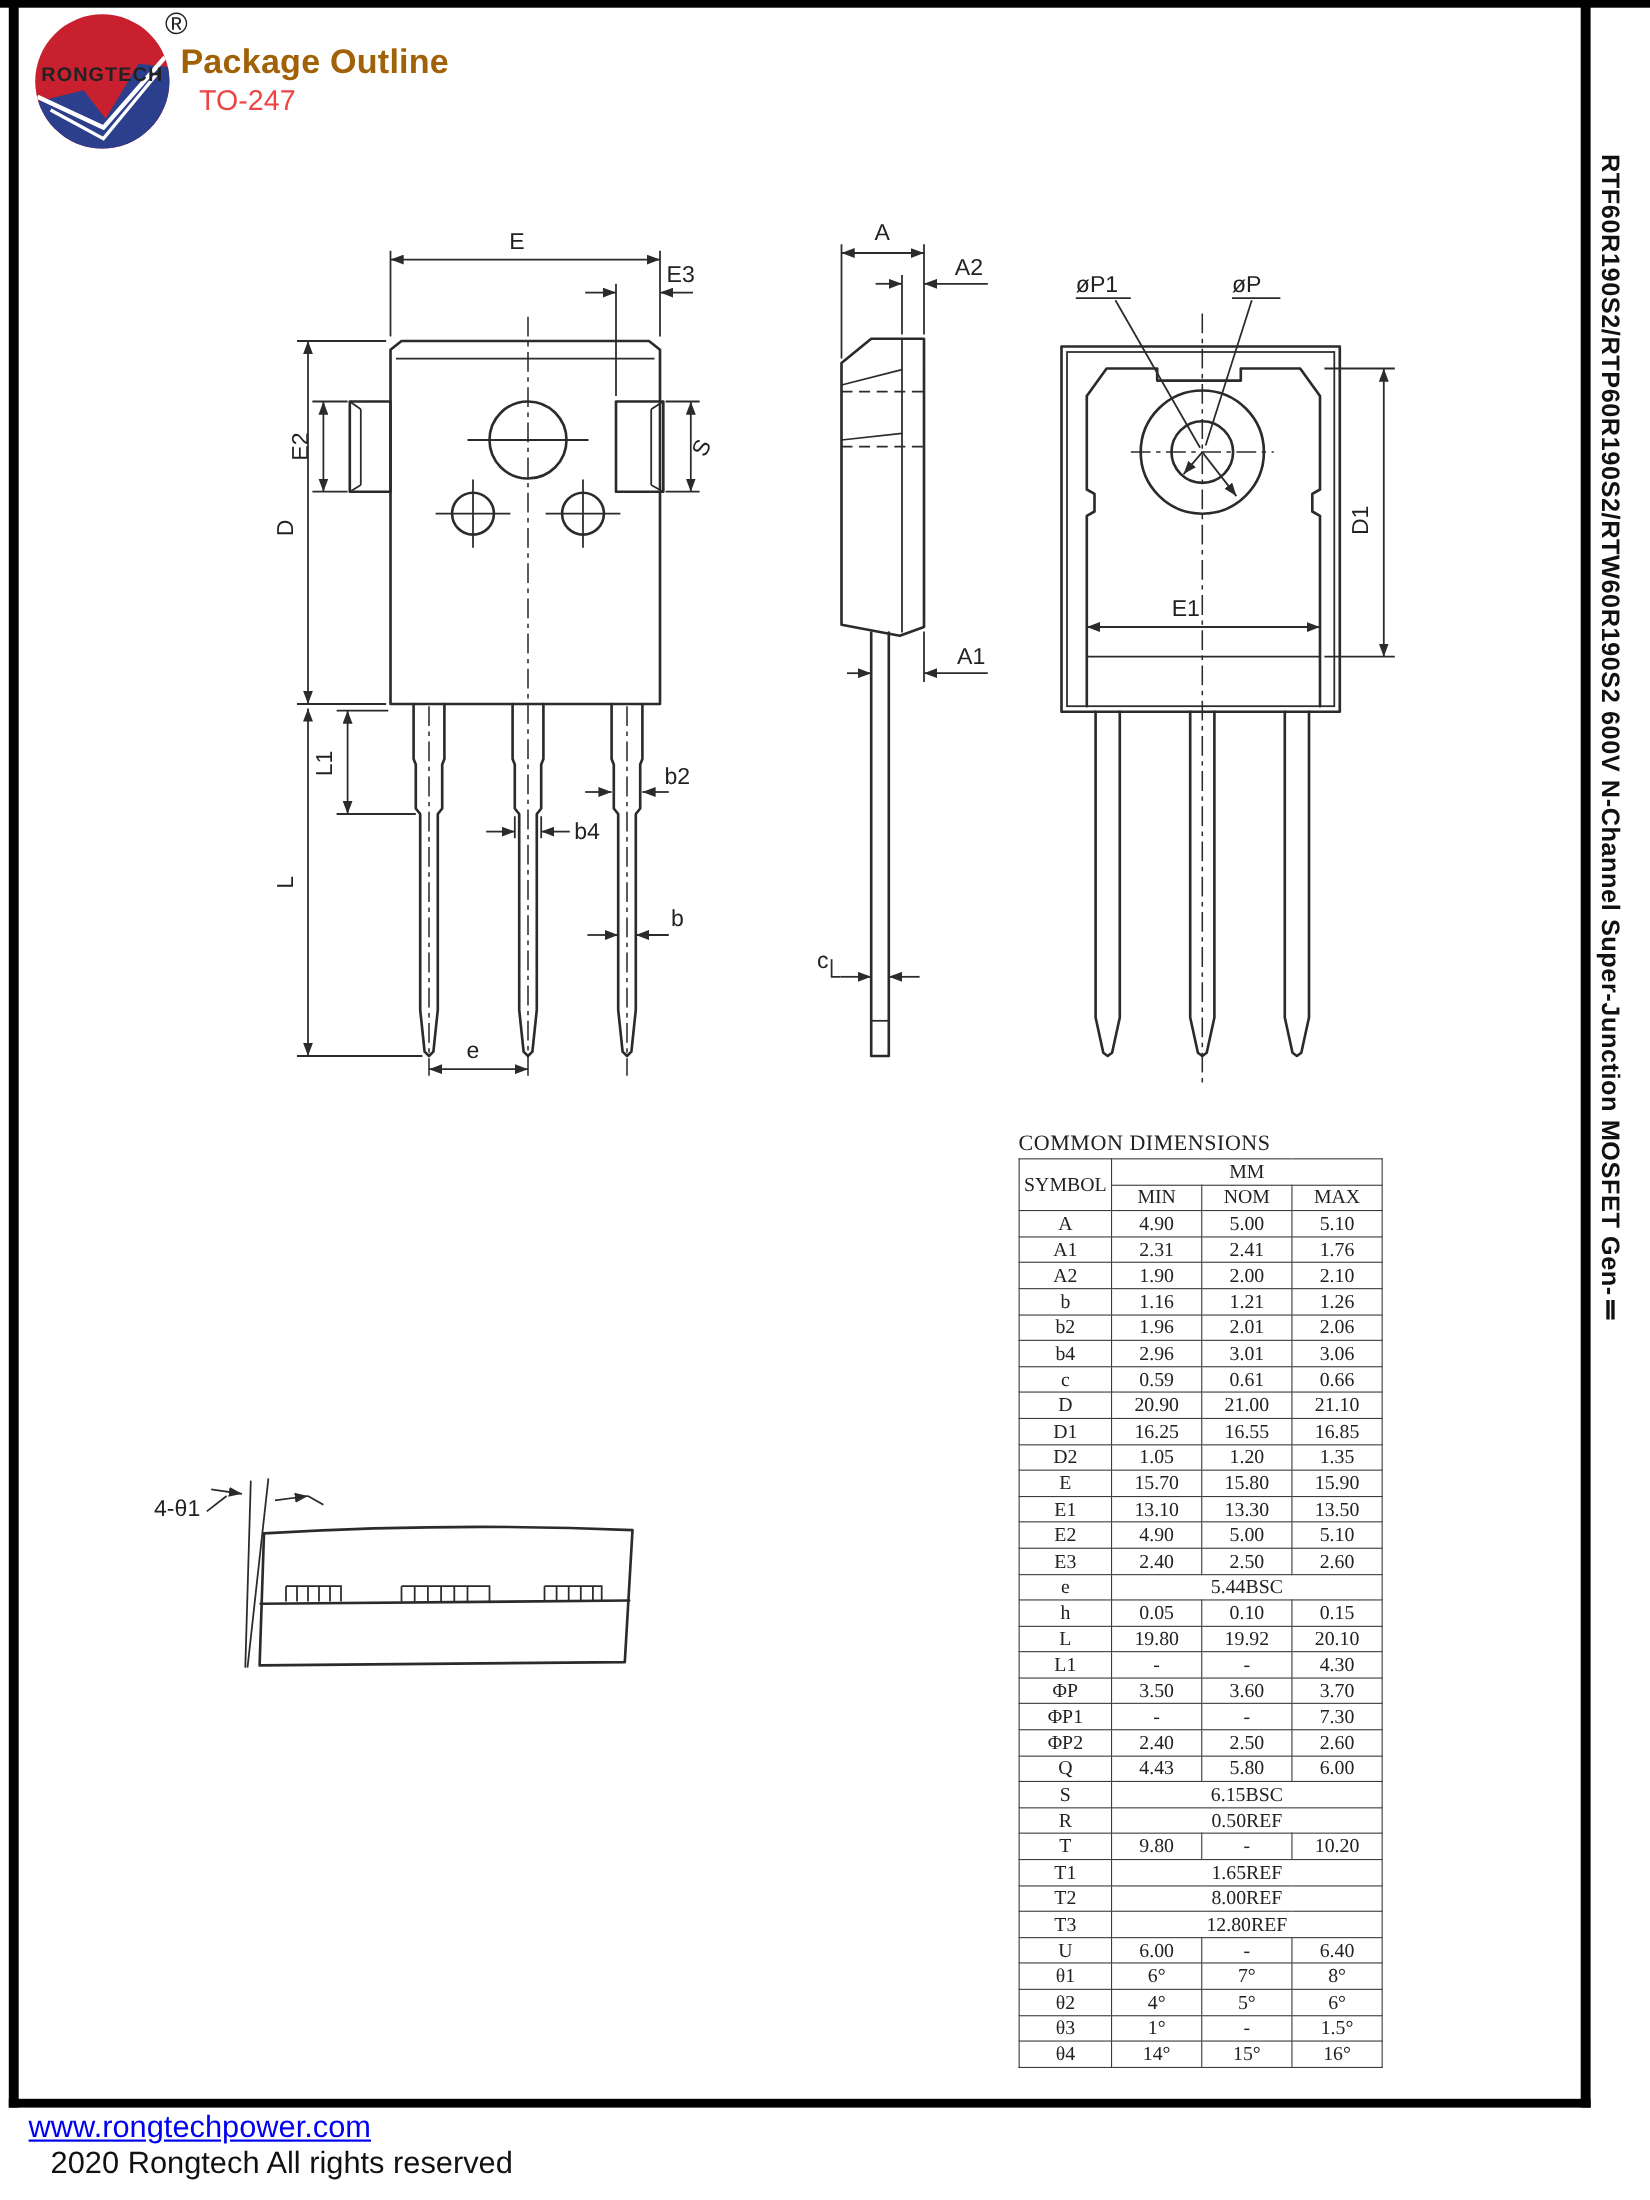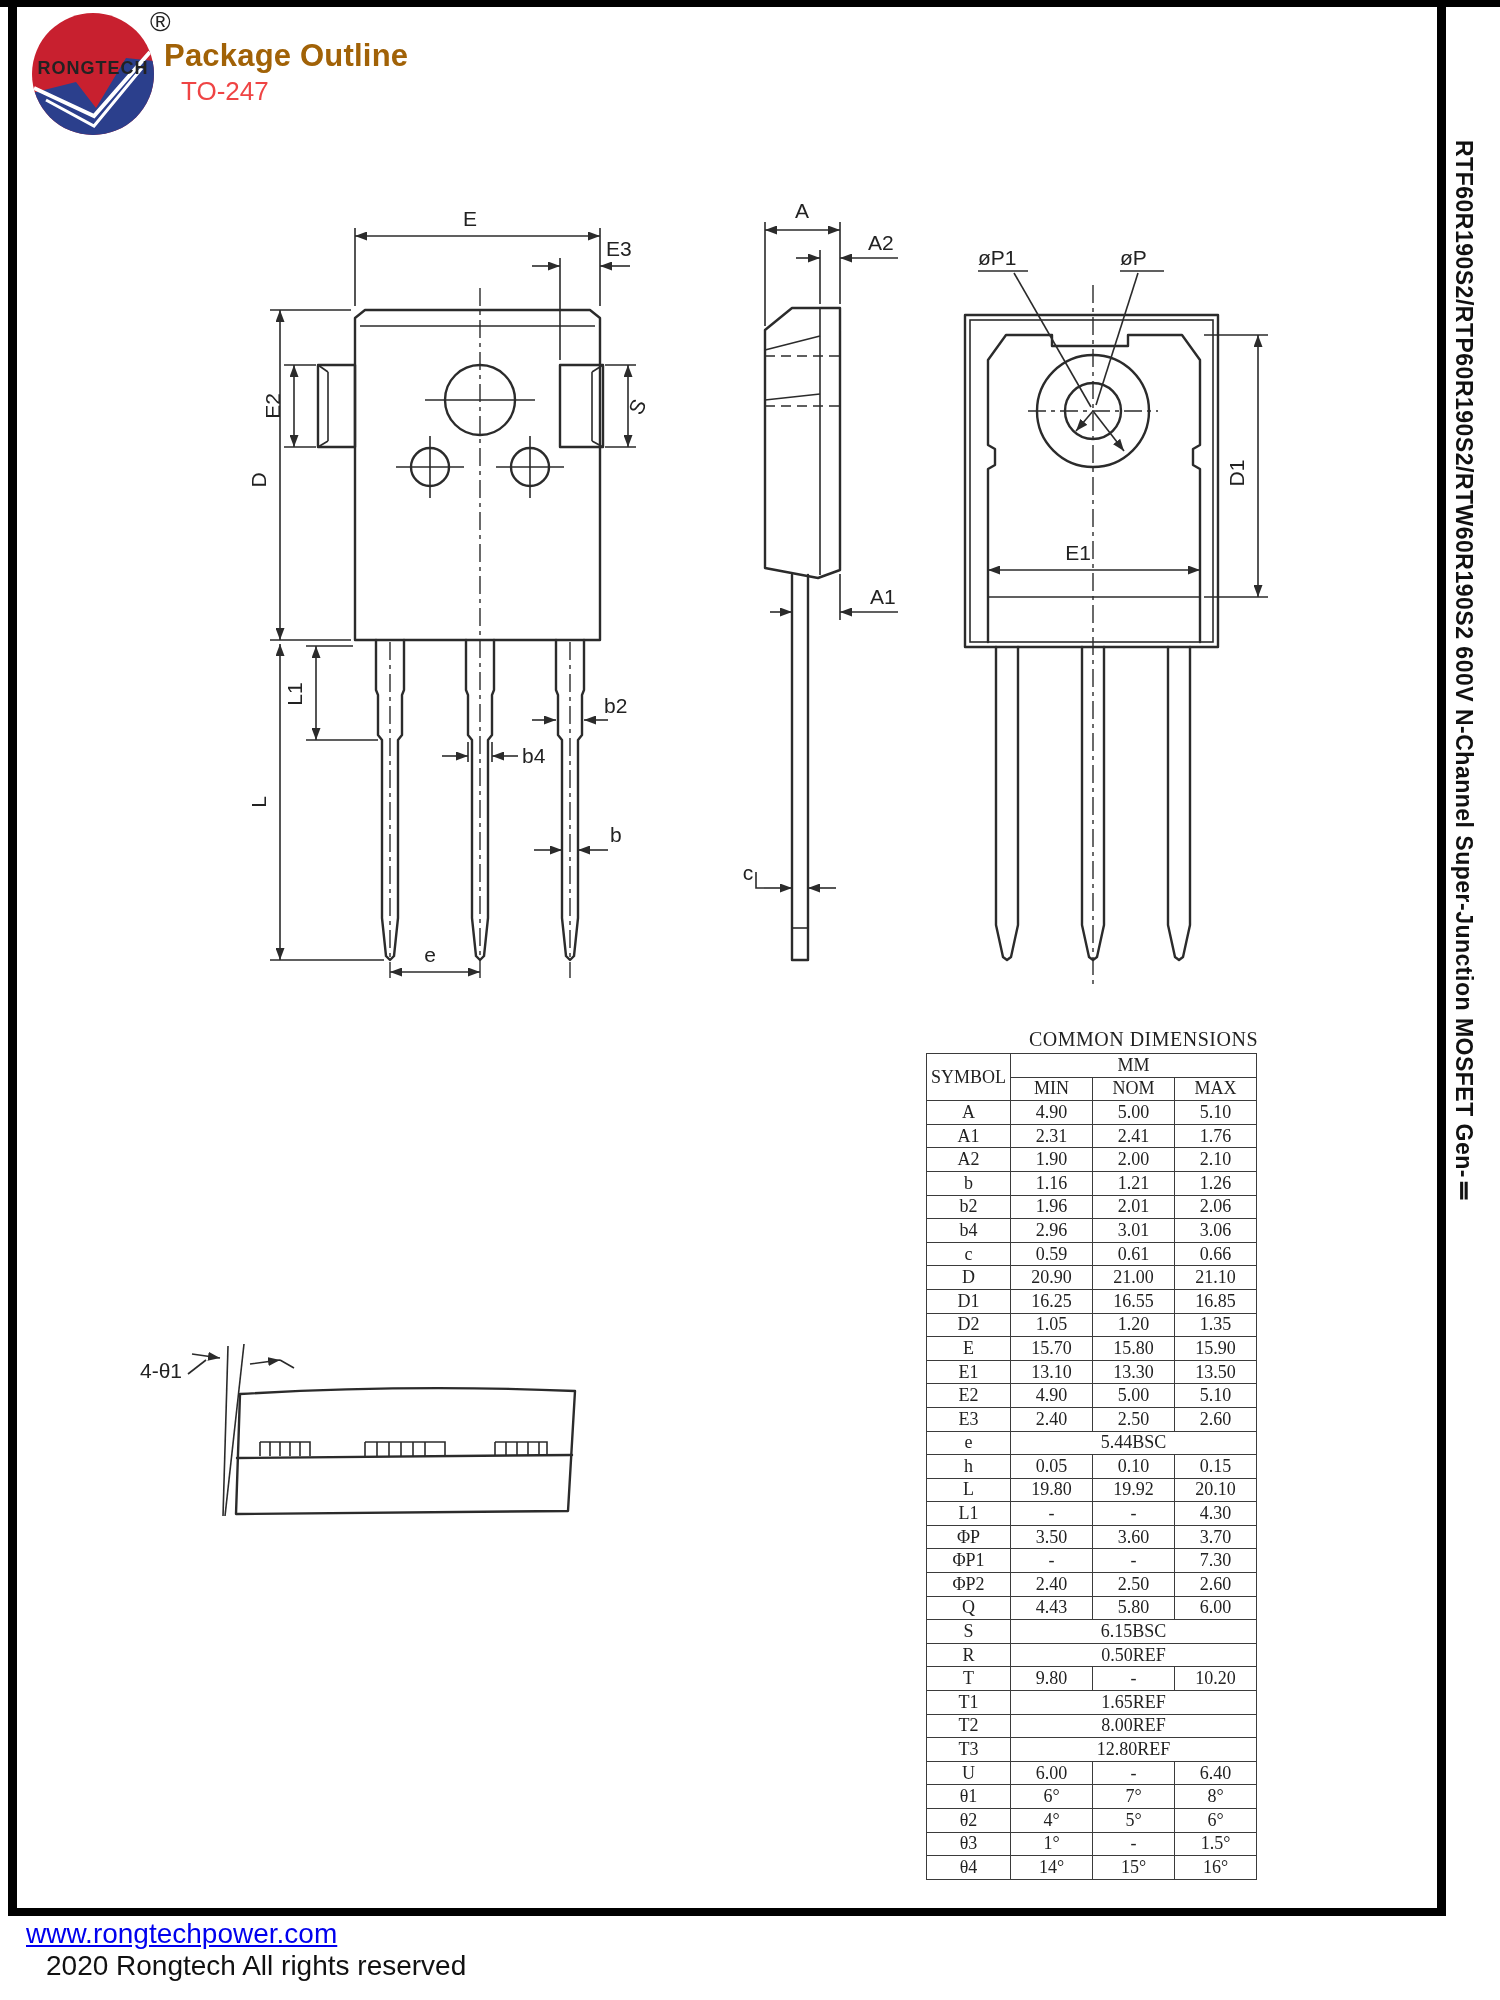--- a/index.html
+++ b/index.html
@@ -20,21 +20,21 @@
   .page-subtitle{left:181px;top:76px;font-size:26px;color:#ef4444;}
   
   .side-text{
     left:1450px;top:140px;height:1760px;
     writing-mode:vertical-rl;
     font-size:23px;font-weight:bold;color:#111;letter-spacing:.5px;
     white-space:nowrap;
   }
   
   .dim-title{
-    left:926px;top:1028px;width:332px;text-align:right;
+    left:926px;top:1028px;width:332px;text-align:left;
     font-family:"Liberation Serif",serif;font-size:20px;color:#222;letter-spacing:.5px;
   }
   table.dims{
     position:absolute;left:926px;top:1053px;width:308px;
     border-collapse:collapse;table-layout:fixed;
     font-family:"Liberation Serif",serif;font-size:18px;color:#222;
   }
   table.dims td,table.dims th{
     border:1.6px solid #3b3b3b;text-align:center;vertical-align:middle;
     padding:0;height:22.6px;font-weight:normal;overflow:hidden;

